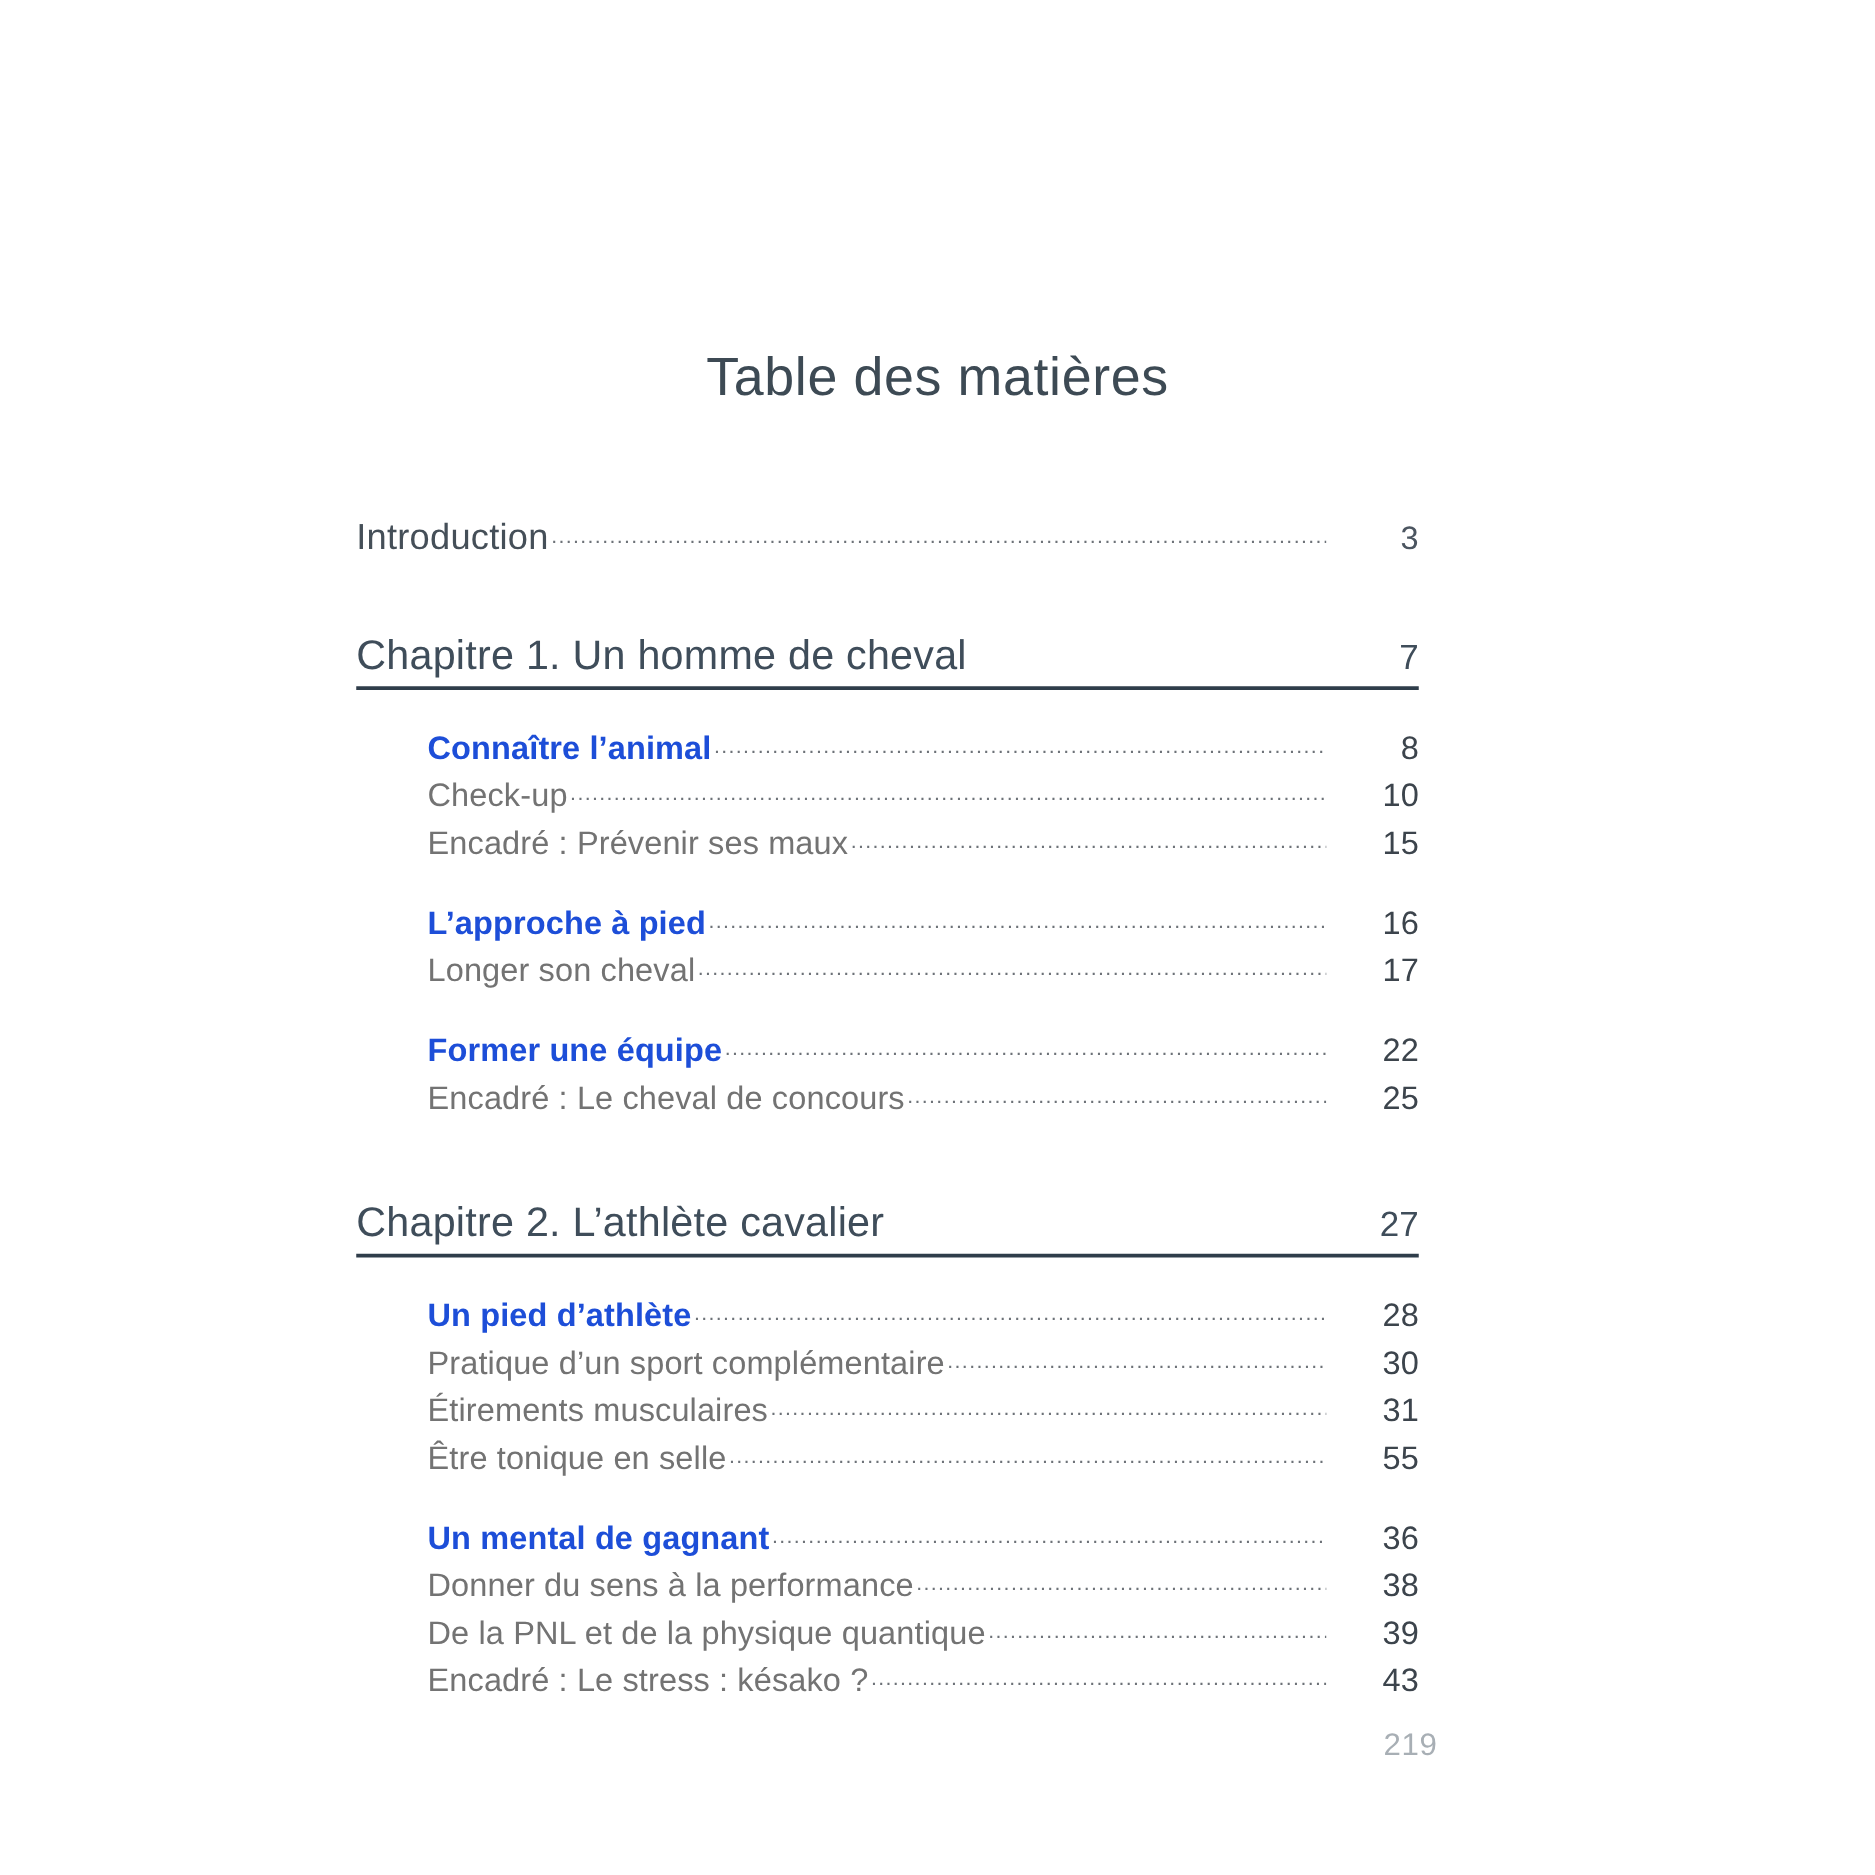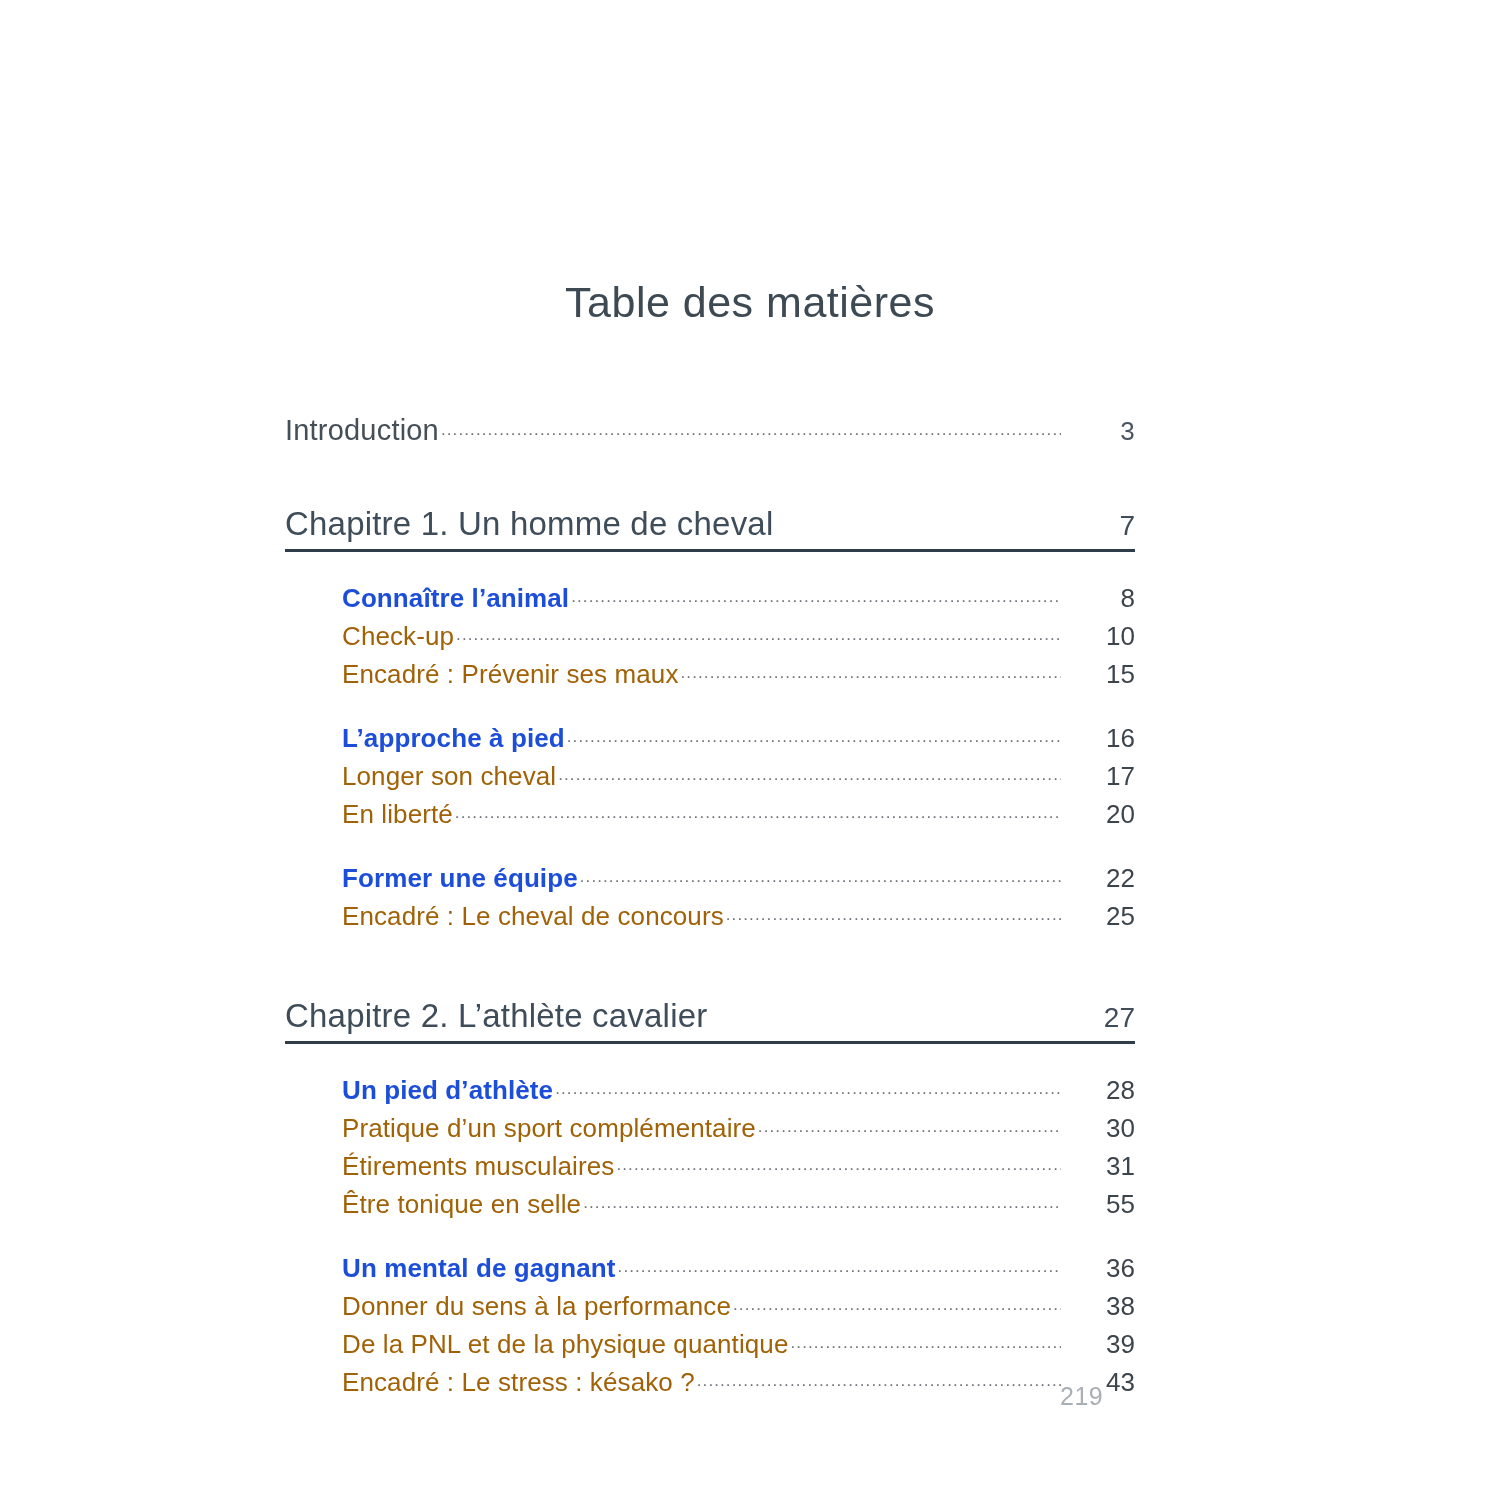--- a/index.html
+++ b/index.html
@@ -142,21 +142,21 @@
     letter-spacing: 0.1px;
   }
   .row.section .pageno {
     font-size: 26px;
     font-weight: 400;
     color: #3c444c;
   }
   .row.sub .label {
     font-size: 26px;
     font-weight: 400;
-    color: #a16207;
+    color: #737373;
     letter-spacing: 0.1px;
   }
   .row.sub .pageno {
     font-size: 26px;
     font-weight: 400;
     color: #3c444c;
   }
   .row.section, .row.sub {
     height: 38px;
     align-items: baseline;
@@ -165,21 +165,21 @@
     text-underline-offset: 3px;
     text-align: right;
   }
 
   
   .folio {
     position: absolute;
     left: 1060px;
     top: 1382px;
     width: 90px;
-    text-align: left;
+    text-align: right;
     font-size: 25px;
     color: #a8afb5;
     letter-spacing: 0.5px;
   }
 </style>
 </head>
 <body>
 
 <div class="page">
 
@@ -221,25 +221,20 @@
             <div class="row section">
               <span class="label">L’approche à pied</span>
               <span class="leader"></span>
               <span class="pageno">16</span>
             </div>
             <div class="row sub">
               <span class="label">Longer son cheval</span>
               <span class="leader"></span>
               <span class="pageno">17</span>
             </div>
-            <div class="row sub">
-              <span class="label">En liberté</span>
-              <span class="leader"></span>
-              <span class="pageno">20</span>
-            </div>
           </div>
           <div class="group">
             <div class="row section">
               <span class="label">Former une équipe</span>
               <span class="leader"></span>
               <span class="pageno">22</span>
             </div>
             <div class="row sub">
               <span class="label"><span class="u">Encadré</span> : Le cheval de concours</span>
               <span class="leader"></span>

